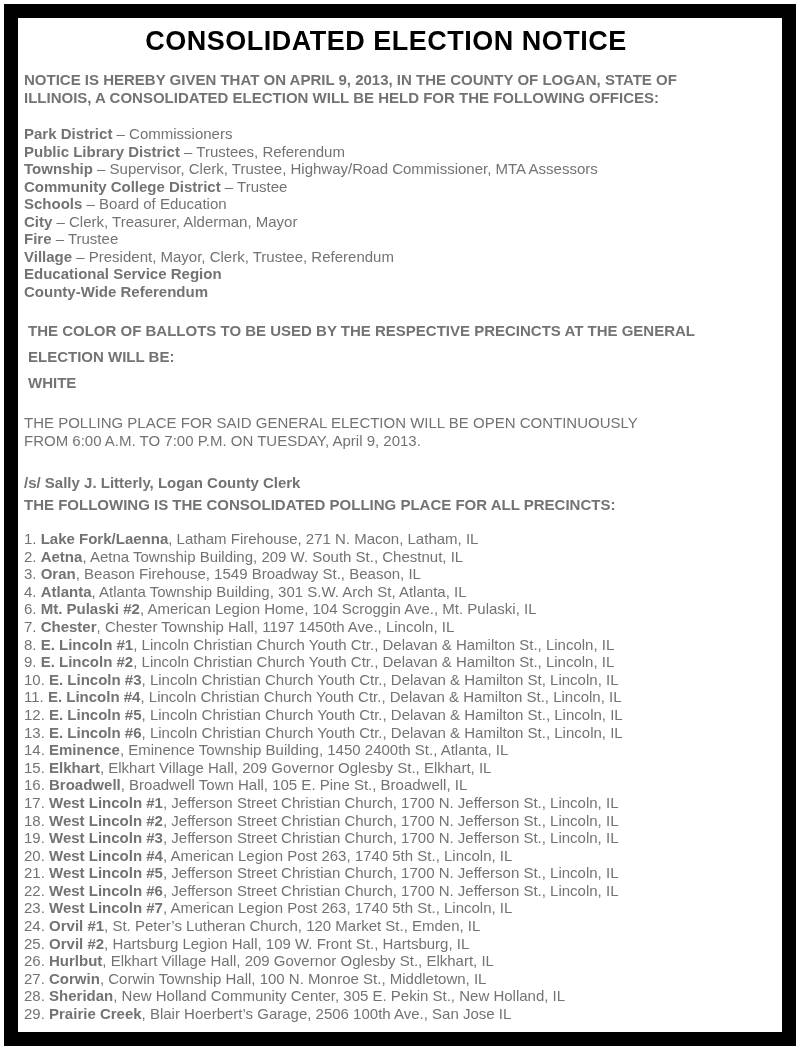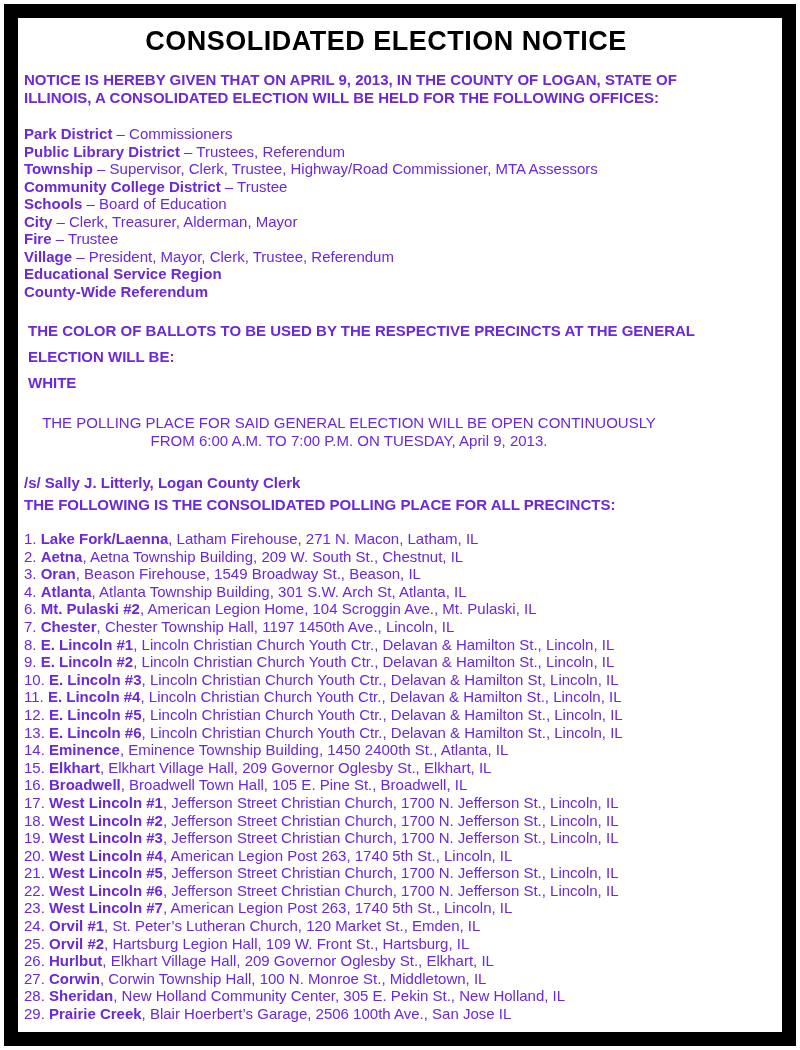--- a/index.html
+++ b/index.html
@@ -26,21 +26,21 @@
   h1.title {
     margin: 4px 0 14px 0;
     text-align: center;
     font-size: 27px;
     font-weight: bold;
     color: #000;
     letter-spacing: 0.5px;
   }
   .b { font-weight: bold; margin-top: 47px; }
   p, .office-line, .precinct-line {
-    color: #6d28d9;
+    color: #737373;
     font-size: 15px;
   }
   p.intro {
     margin: 0 0 18px 0;
     line-height: 18px;
     max-width: 722px;
   }
   .offices {
     margin: 0 0 18px 0;
     line-height: 17.5px;
@@ -48,21 +48,20 @@
   p.ballots {
     margin: 0 0 18px 4px;
     line-height: 26px;
     max-width: 722px;
     font-weight: bold;
   }
   p.polling {
     margin: 0 0 6px 0;
     line-height: 18px;
     max-width: 650px;
-    text-align: center;
   }
   p.signature {
     margin: 24px 0 0 0;
     line-height: 18px;
   }
   p.precincts-heading {
     margin: 4px 0 0 0;
     line-height: 18px;
   }
   .precincts {

